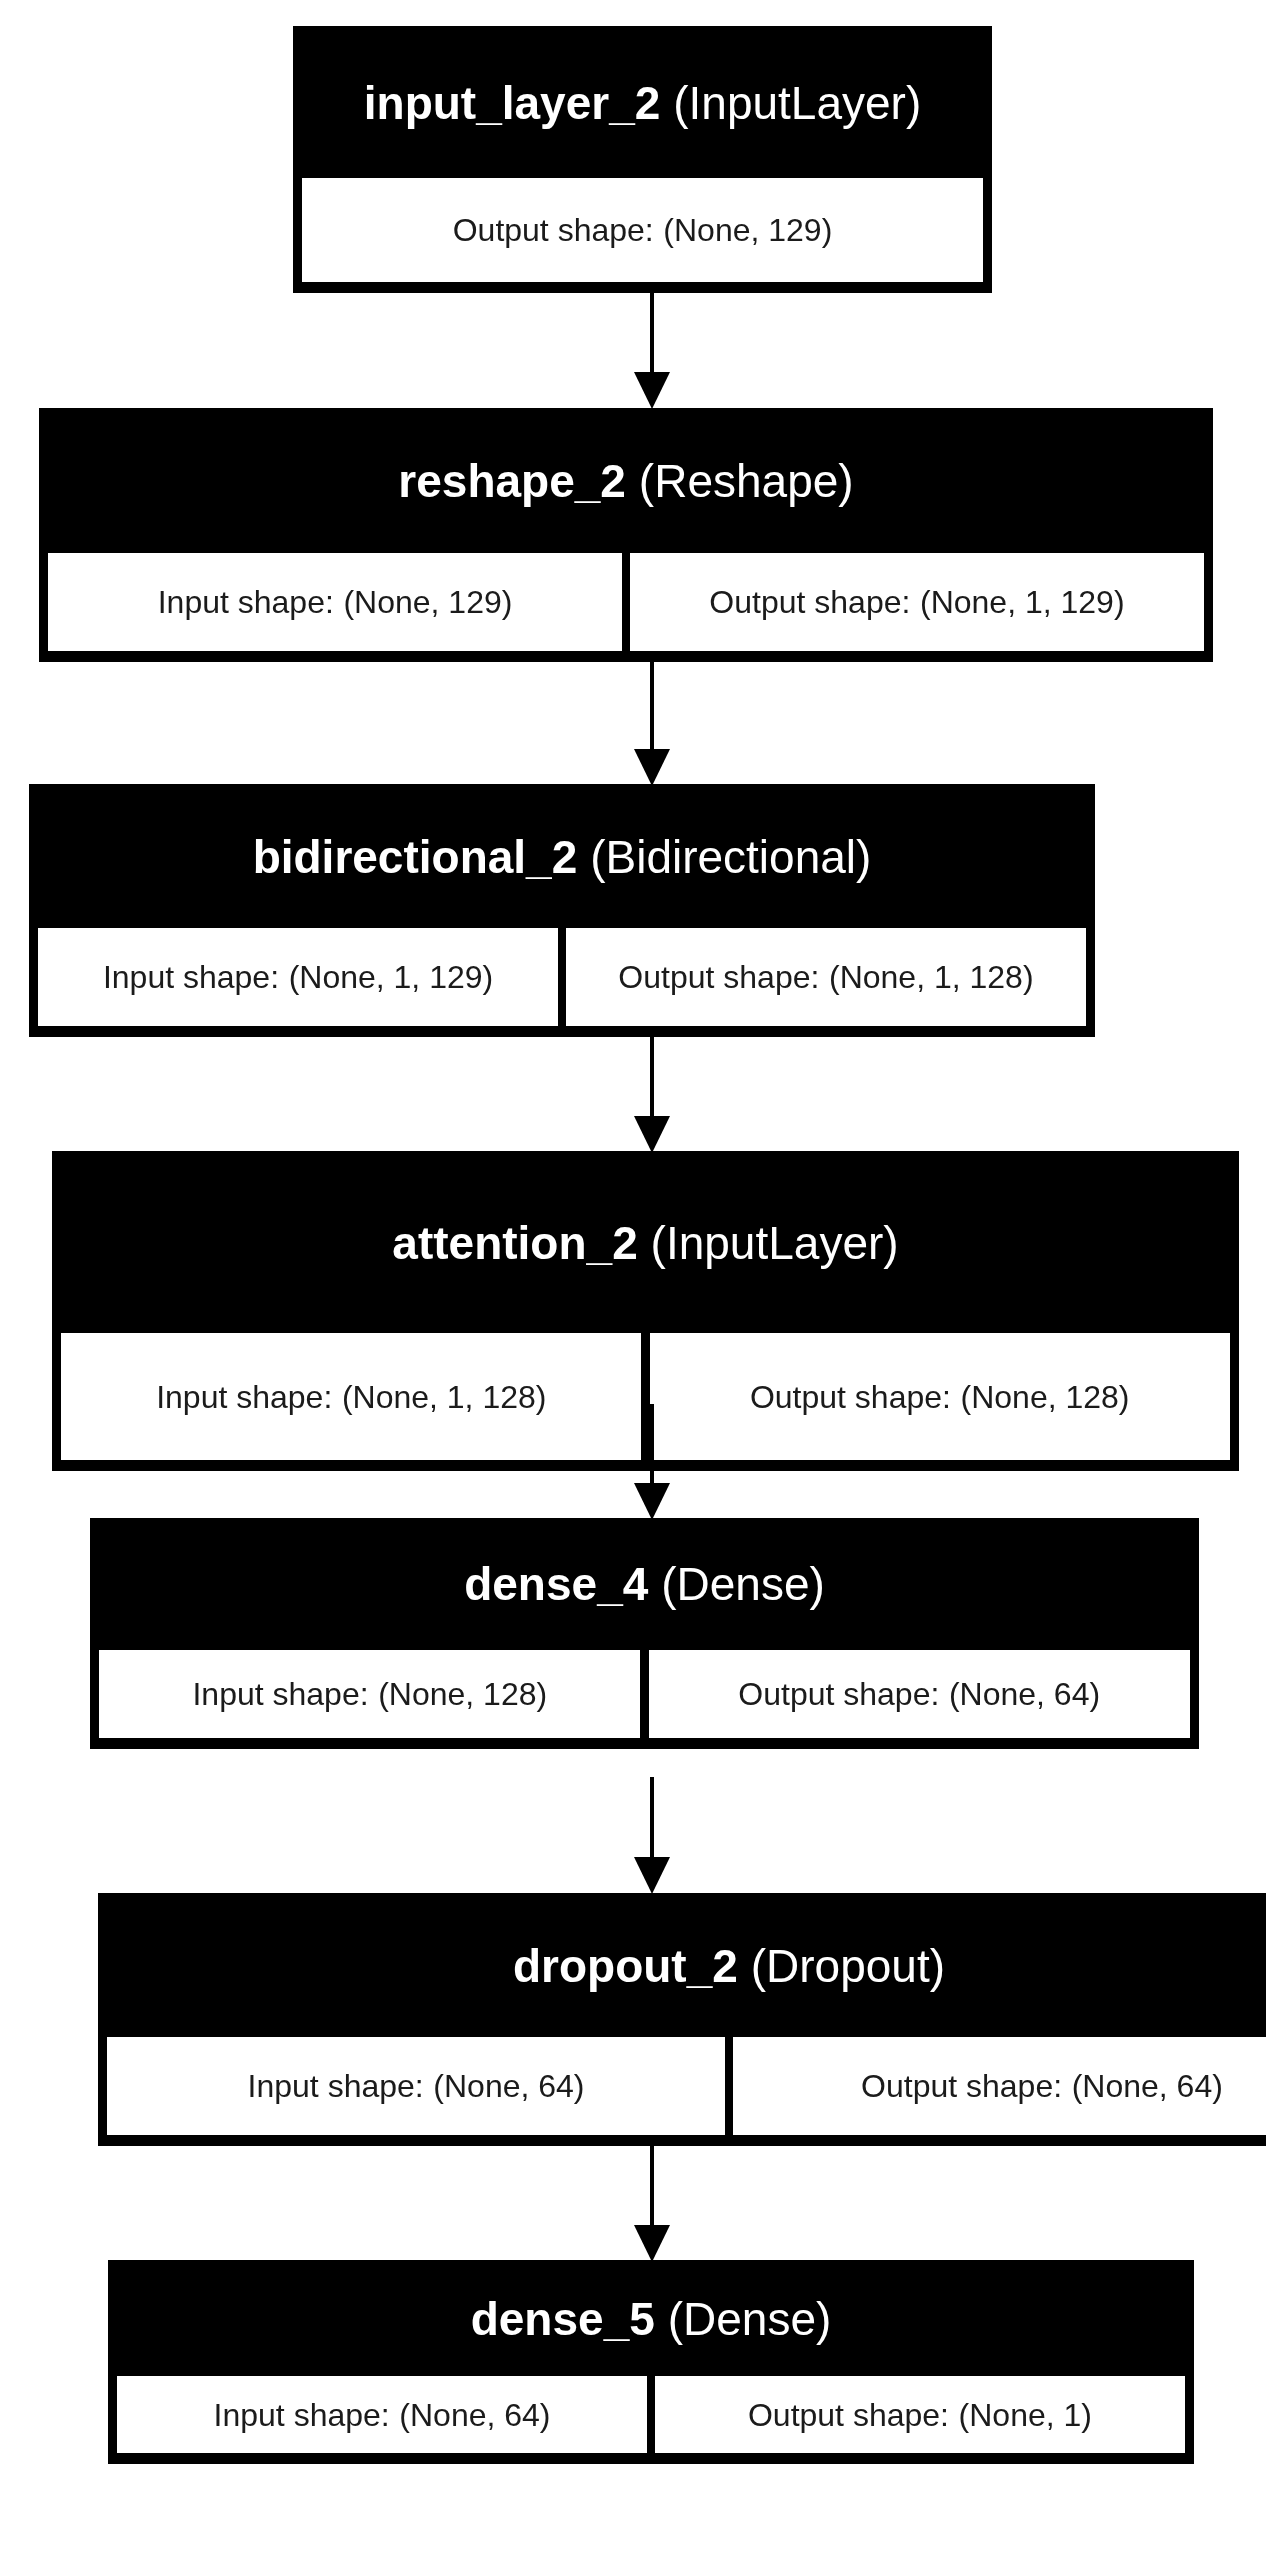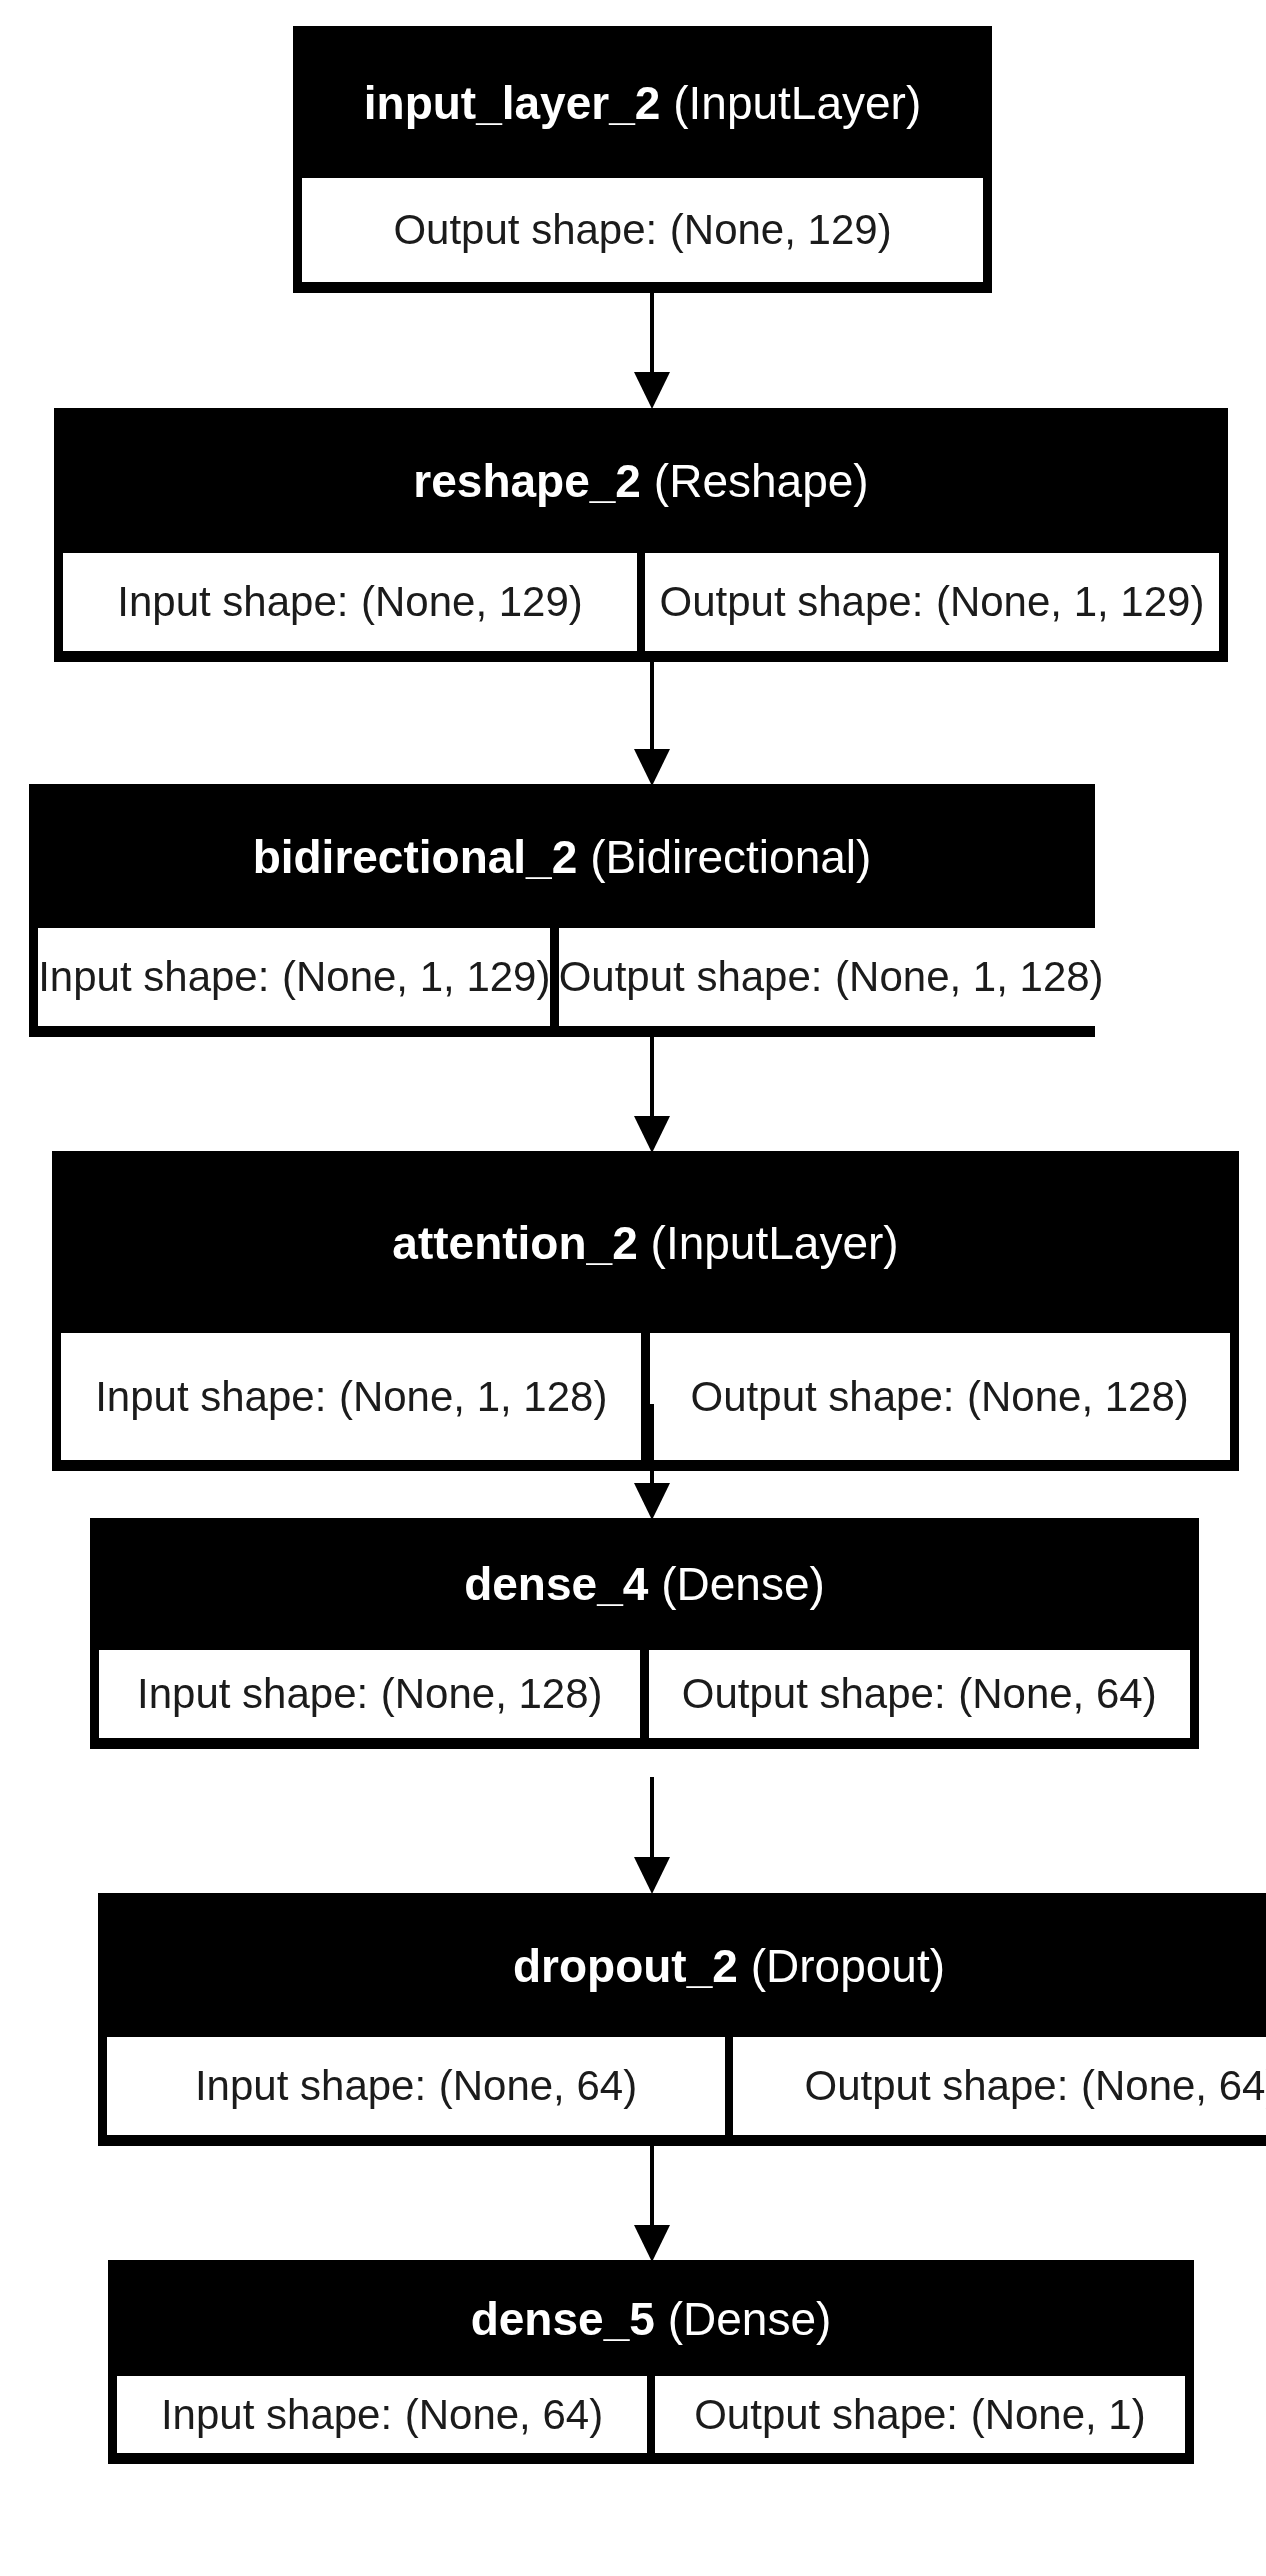--- a/index.html
+++ b/index.html
@@ -45,31 +45,31 @@
     display: flex;
     gap: 8.2px;
     padding: 0 8.2px 9.8px 8.2px;
   }
   .shape-cell {
     background: #ffffff;
     flex: 1 1 0;
     display: flex;
     align-items: center;
     justify-content: center;
-    font-size: 42px;
+    font-size: 32px;
     color: #1b1b1b;
     white-space: nowrap;
     line-height: 1;
   }
   .shape-cell .clabel { font-weight: 400; }
   .shape-cell .cvalue { font-weight: 400; margin-left: 0.3em; }
 
   
   .b1 { left: 293px; top: 26px;  width: 699px;  height: 267px; }
-  .b2 { left: 54px;  top: 408px; width: 1174px; height: 254px; }
+  .b2 { left: 39px;  top: 408px; width: 1174px; height: 254px; }
   .b3 { left: 29px;  top: 784px; width: 1066px; height: 253px; }
   .b4 { left: 52px;  top: 1151px; width: 1187px; height: 320px; }
   .b5 { left: 90px; top: 1518px; width: 1109px; height: 231px; }
   .b6 { left: 98px; top: 1893px; width: 1262px; height: 253px; }
   .b7 { left: 108px; top: 2260px; width: 1086px; height: 204px; }
 
   
   .arrow {
     position: absolute;
     width: 36px;

